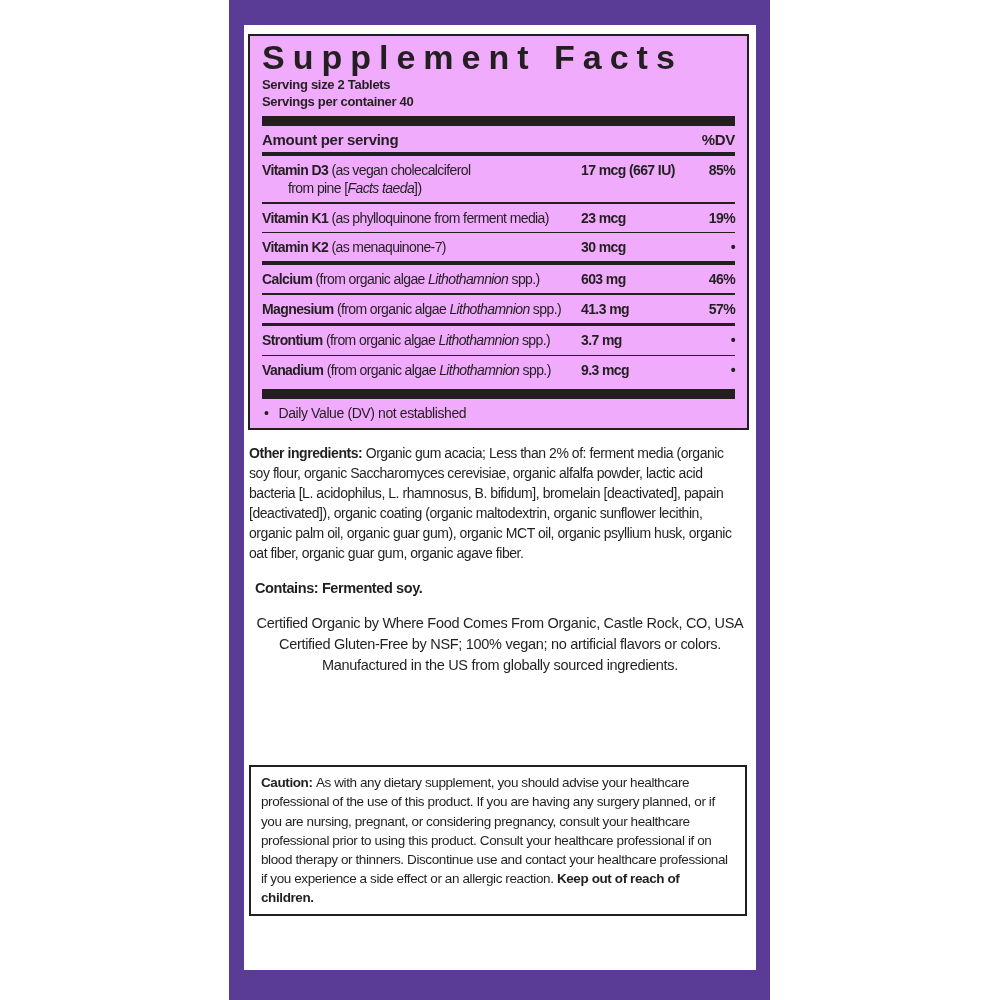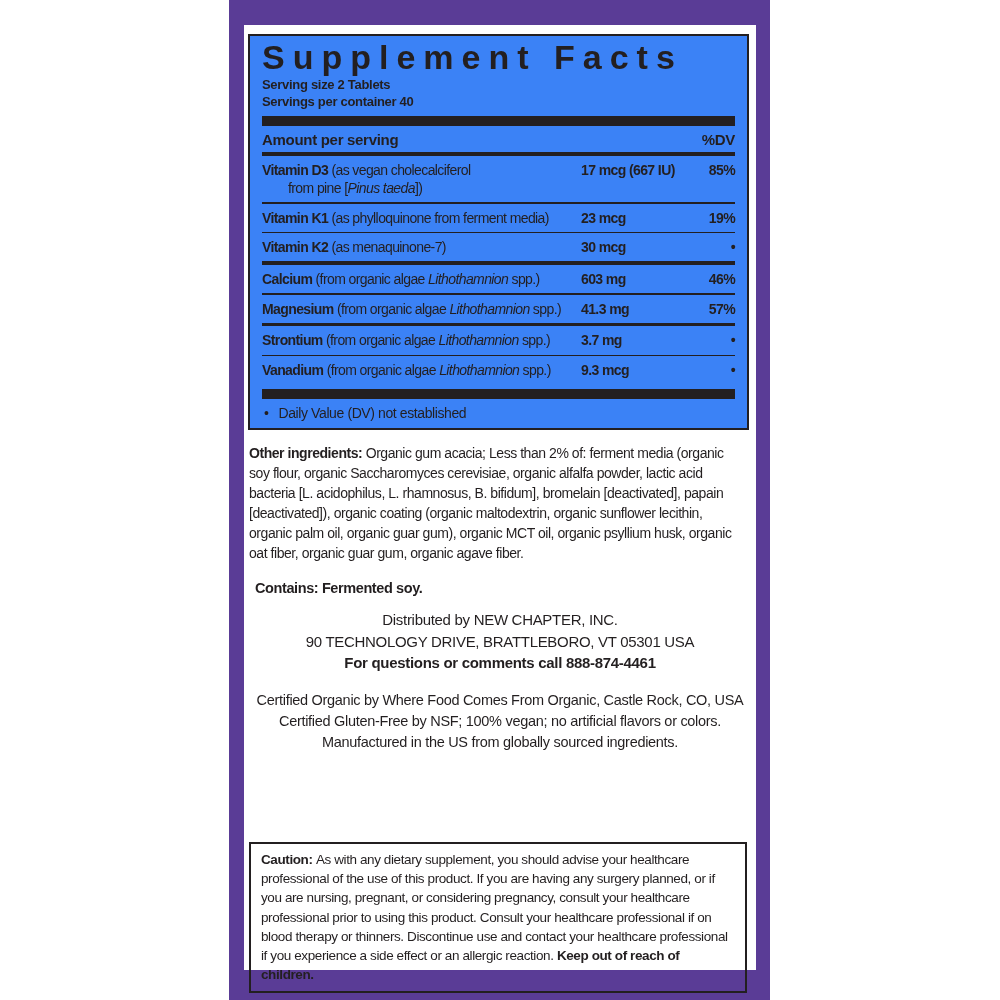--- a/index.html
+++ b/index.html
@@ -15,21 +15,21 @@
   .panel {
     position: absolute; left: 15px; top: 25px; width: 512px; height: 945px;
     background: #ffffff;
   }
 
   
   .facts-box {
     margin: 9px 7px 0 4px;
     border: 2.5px solid #231f20;
     padding: 2px 12px 4px 12px;
-    background: #3b82f6;
+    background: #f0abfc;
   }
   .sf-title {
     font-weight: 700;
     font-size: 34px;
     letter-spacing: 8px;
     line-height: 1.16;
     white-space: nowrap;
   }
   .serving-line {
     font-weight: 700;
@@ -101,21 +101,21 @@
         <div class="hdr-row">
           <span>Amount per serving</span>
           <span>%DV</span>
         </div>
         <div class="rule-med"></div>
 
         <div class="t-row">
           <div class="t-name">
             <span class="b">Vitamin D3</span><span> (as vegan cholecalciferol</span>
             <div class="t-line2">
-              <span>from pine [</span><i>Pinus taeda</i><span>])</span>
+              <span>from pine [</span><i>Facts taeda</i><span>])</span>
             </div>
           </div>
           <div class="t-amt">17 mcg (667 IU)</div>
           <div class="t-dv">85%</div>
         </div>
         <div class="rule-thin"></div>
 
         <div class="t-row">
           <div class="t-name"><span class="b">Vitamin K1</span><span> (as phylloquinone from ferment media)</span><i></i><span></span></div>
           <div class="t-amt">23 mcg</div>
@@ -162,25 +162,20 @@
         <div class="footnote-row">
           <span class="footnote-bullet">•</span>
           <span>Daily Value (DV) not established</span>
         </div>
       </div>
 
       <p class="para"><span class="seg-b">Other ingredients: </span><span>Organic gum acacia; Less than 2% of: ferment media (organic soy flour, organic </span><span class="seg-i">Saccharomyces cerevisiae</span><span>, organic alfalfa powder, lactic acid bacteria [</span><span class="seg-i">L. acidophilus, L. rhamnosus, B. bifidum</span><span>], bromelain [deactivated], papain [deactivated]), organic coating (organic maltodextrin, organic sunflower lecithin, organic palm oil, organic guar gum), organic MCT oil, organic psyllium husk, organic oat fiber, organic guar gum, organic agave fiber.</span></p>
 
       <p class="contains-line">Contains: Fermented soy.</p>
 
-      <div class="center-block">
-        <div>Distributed by NEW CHAPTER, INC.</div>
-        <div>90 TECHNOLOGY DRIVE, BRATTLEBORO, VT 05301 USA</div>
-        <div class="bold-line">For questions or comments call 888-874-4461</div>
-      </div>
 
       <div class="center-block cert-block">
         <div>Certified Organic by Where Food Comes From Organic, Castle Rock, CO, USA</div>
         <div>Certified Gluten-Free by NSF; 100% vegan; no artificial flavors or colors.</div>
         <div>Manufactured in the US from globally sourced ingredients.</div>
       </div>
 
       <div class="caution-box"><span class="seg-b">Caution: </span><span>As with any dietary supplement, you should advise your healthcare professional of the use of this product. If you are having any surgery planned, or if you are nursing, pregnant, or considering pregnancy, consult your healthcare professional prior to using this product. Consult your healthcare professional if on blood therapy or thinners. Discontinue use and contact your healthcare professional if you experience a side effect or an allergic reaction. </span><span class="seg-b">Keep out of reach of children.</span></div>
 
     </div>

